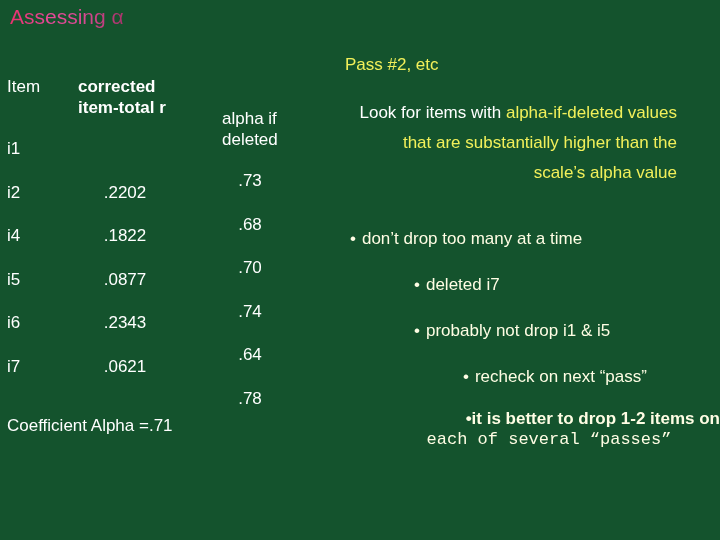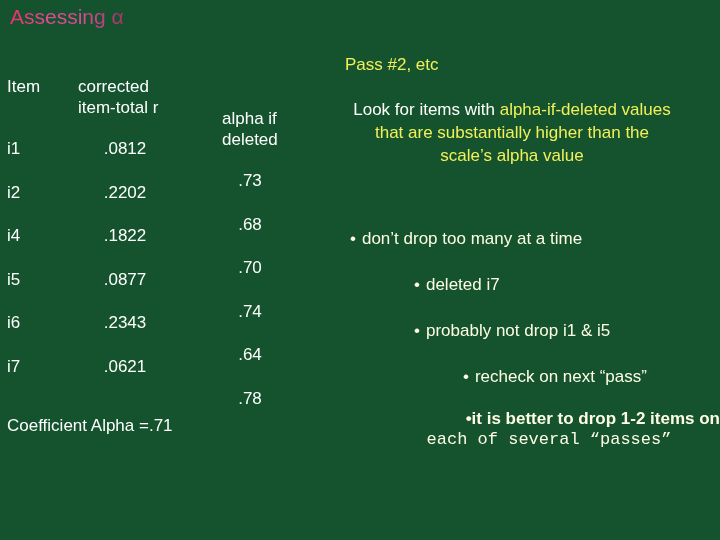--- a/index.html
+++ b/index.html
@@ -73,21 +73,21 @@
     width: 100px;
     top: 0;
     font-size: 17px;
     line-height: 21px;
     color: #ffffff;
     text-align: center;
     margin-top: 32px;
   }
   .trow.header .c-corrected,
   .trow.header .c-alpha { text-align: left; }
-  .trow.header .c-corrected { left: 78px; width: 150px; }
+  .trow.header .c-corrected { left: 78px; width: 150px; font-weight: bold; }
   .trow.header .c-alpha { left: 222px; width: 110px; }
 
   .coeff-row {
     position: absolute;
     left: 7px;
     top: 415px;
     font-size: 17px;
     line-height: 21px;
     color: #ffffff;
     white-space: nowrap;
@@ -103,23 +103,23 @@
     line-height: 22px;
     color: #f2f05a;
     white-space: nowrap;
   }
   .para {
     position: absolute;
     left: 347px;
     top: 98px;
     width: 330px;
     font-size: 17px;
-    line-height: 23px;
+    line-height: 30px;
     color: #f2f05a;
-    text-align: center;
+    text-align: right;
   }
   .para .lead { color: #ffffff; }
 
   .bullets {
     position: absolute;
     left: 336px;
     top: 228px;
     width: 384px;
     color: #fffde4;
     font-size: 17px;
@@ -160,21 +160,20 @@
         <div>item-total r</div>
       </div>
       <div class="c-alpha">
         <div>alpha if</div>
         <div>deleted</div>
       </div>
     </div>
 
     <div class="trow">
       <div class="c-item">i1</div>
-      <div class="c-corrected">.0812</div>
       <div class="c-alpha">.73</div>
     </div>
 
     <div class="trow">
       <div class="c-item">i2</div>
       <div class="c-corrected">.2202</div>
       <div class="c-alpha">.68</div>
     </div>
 
     <div class="trow">

